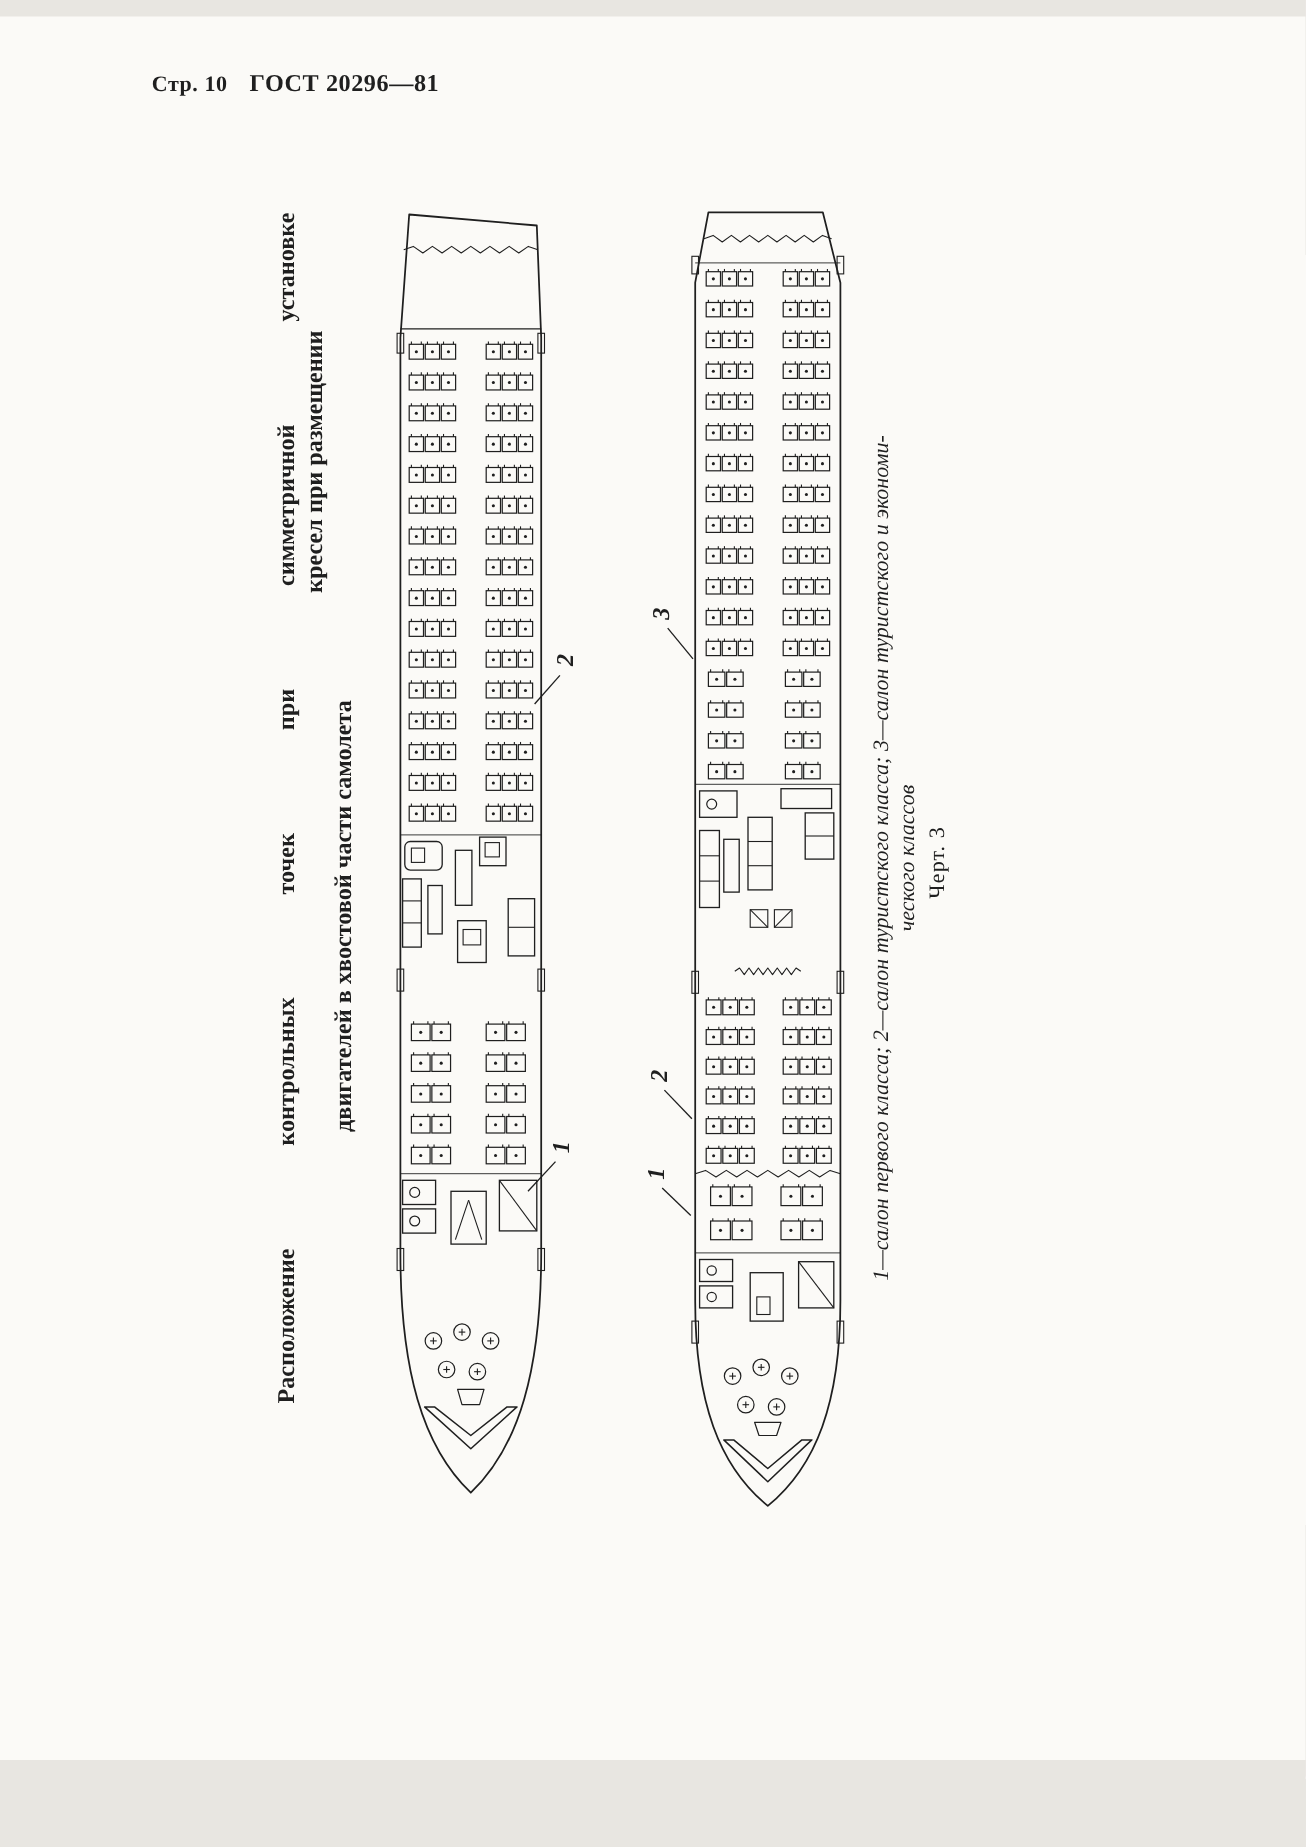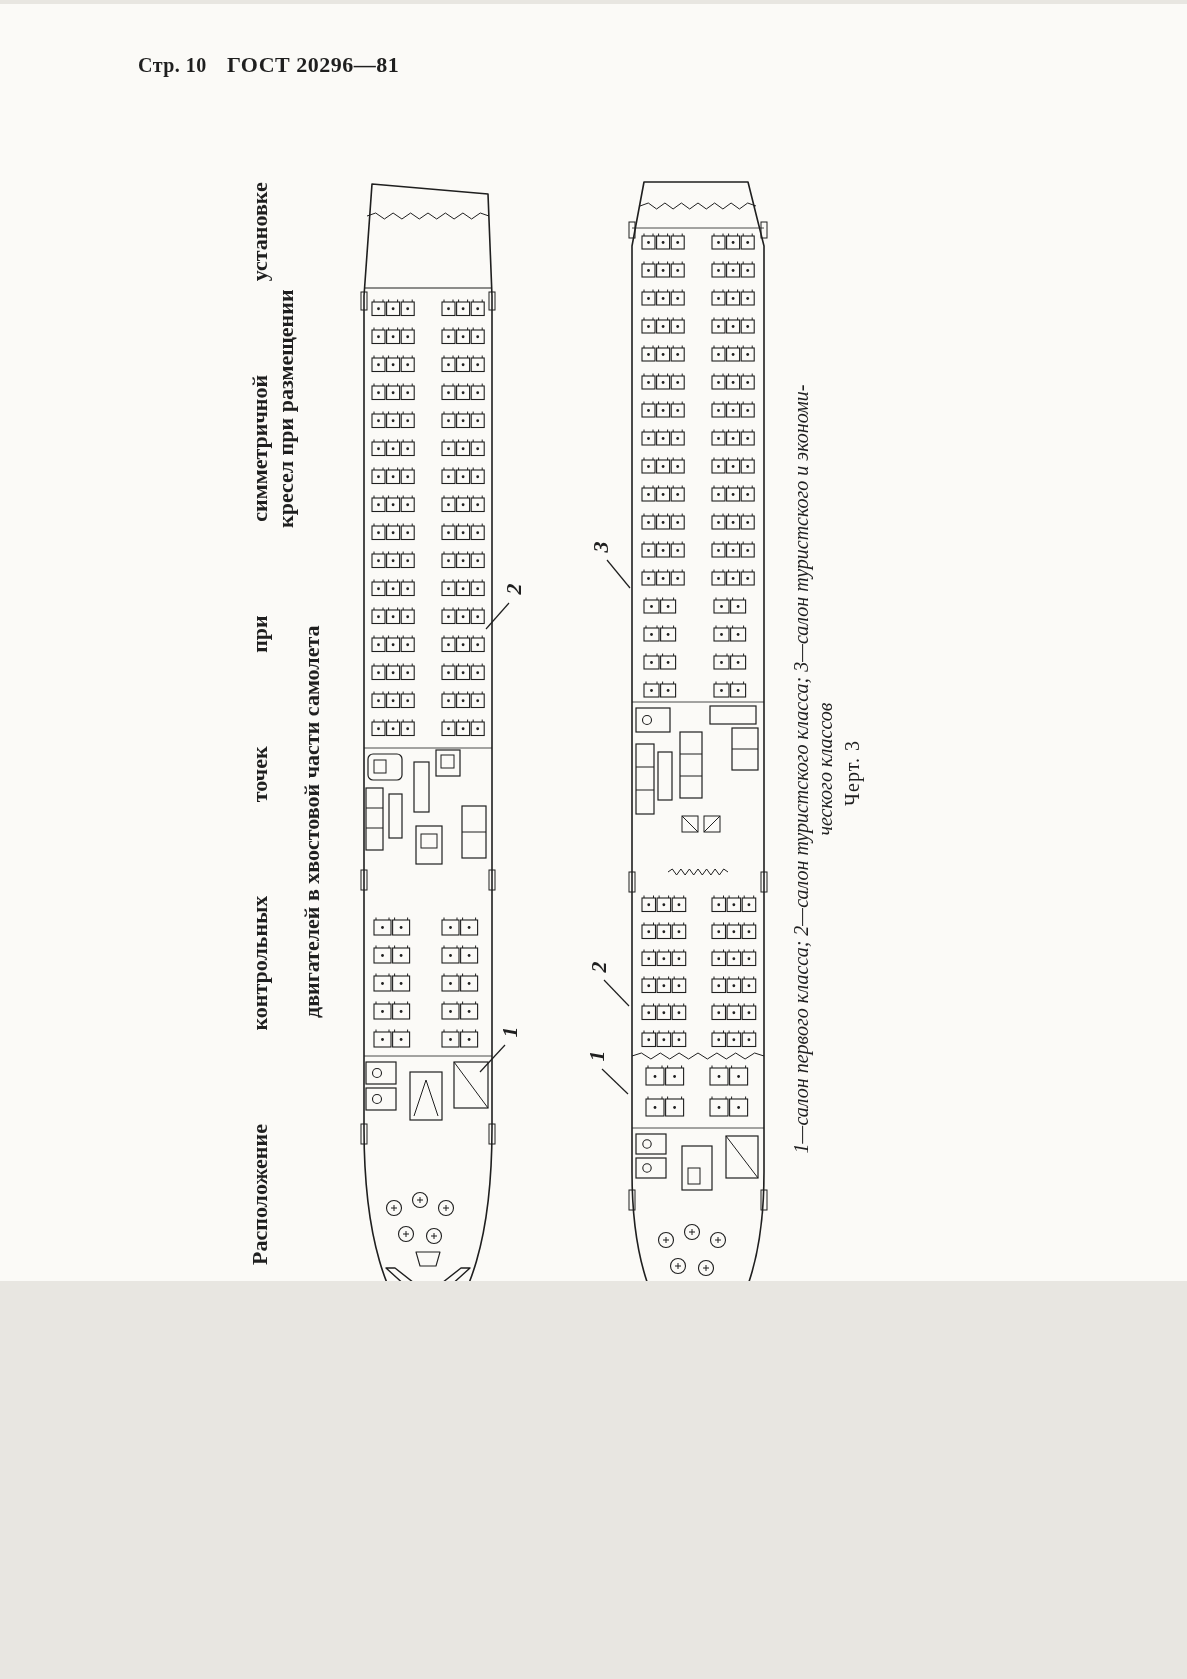--- a/index.html
+++ b/index.html
@@ -1,24 +1,24 @@
 <!DOCTYPE html>
 <html><head>
 <meta charset="utf-8">
 <style>
   * { margin:0; padding:0; box-sizing:border-box; }
   html,body { background:#e8e6e1; }
   .page {
     position:relative;
-    width:1187px; height:1277px;
+    width:1187px; height:1585px;
     background:#fbfaf7;
     color:#1f1f1f;
     font-family:"Liberation Serif","DejaVu Serif",serif;
     overflow:hidden;
-    margin:4px auto;
+    margin:15px auto;
   }
   .header {
     position:absolute; left:138px; top:48px;
     font-size:21px; font-weight:bold; letter-spacing:0.5px;
     white-space:nowrap;
   }
   .header .pg { margin-right:20px; font-size:20px; }
   .header .doc { font-size:22px; }
 
   

